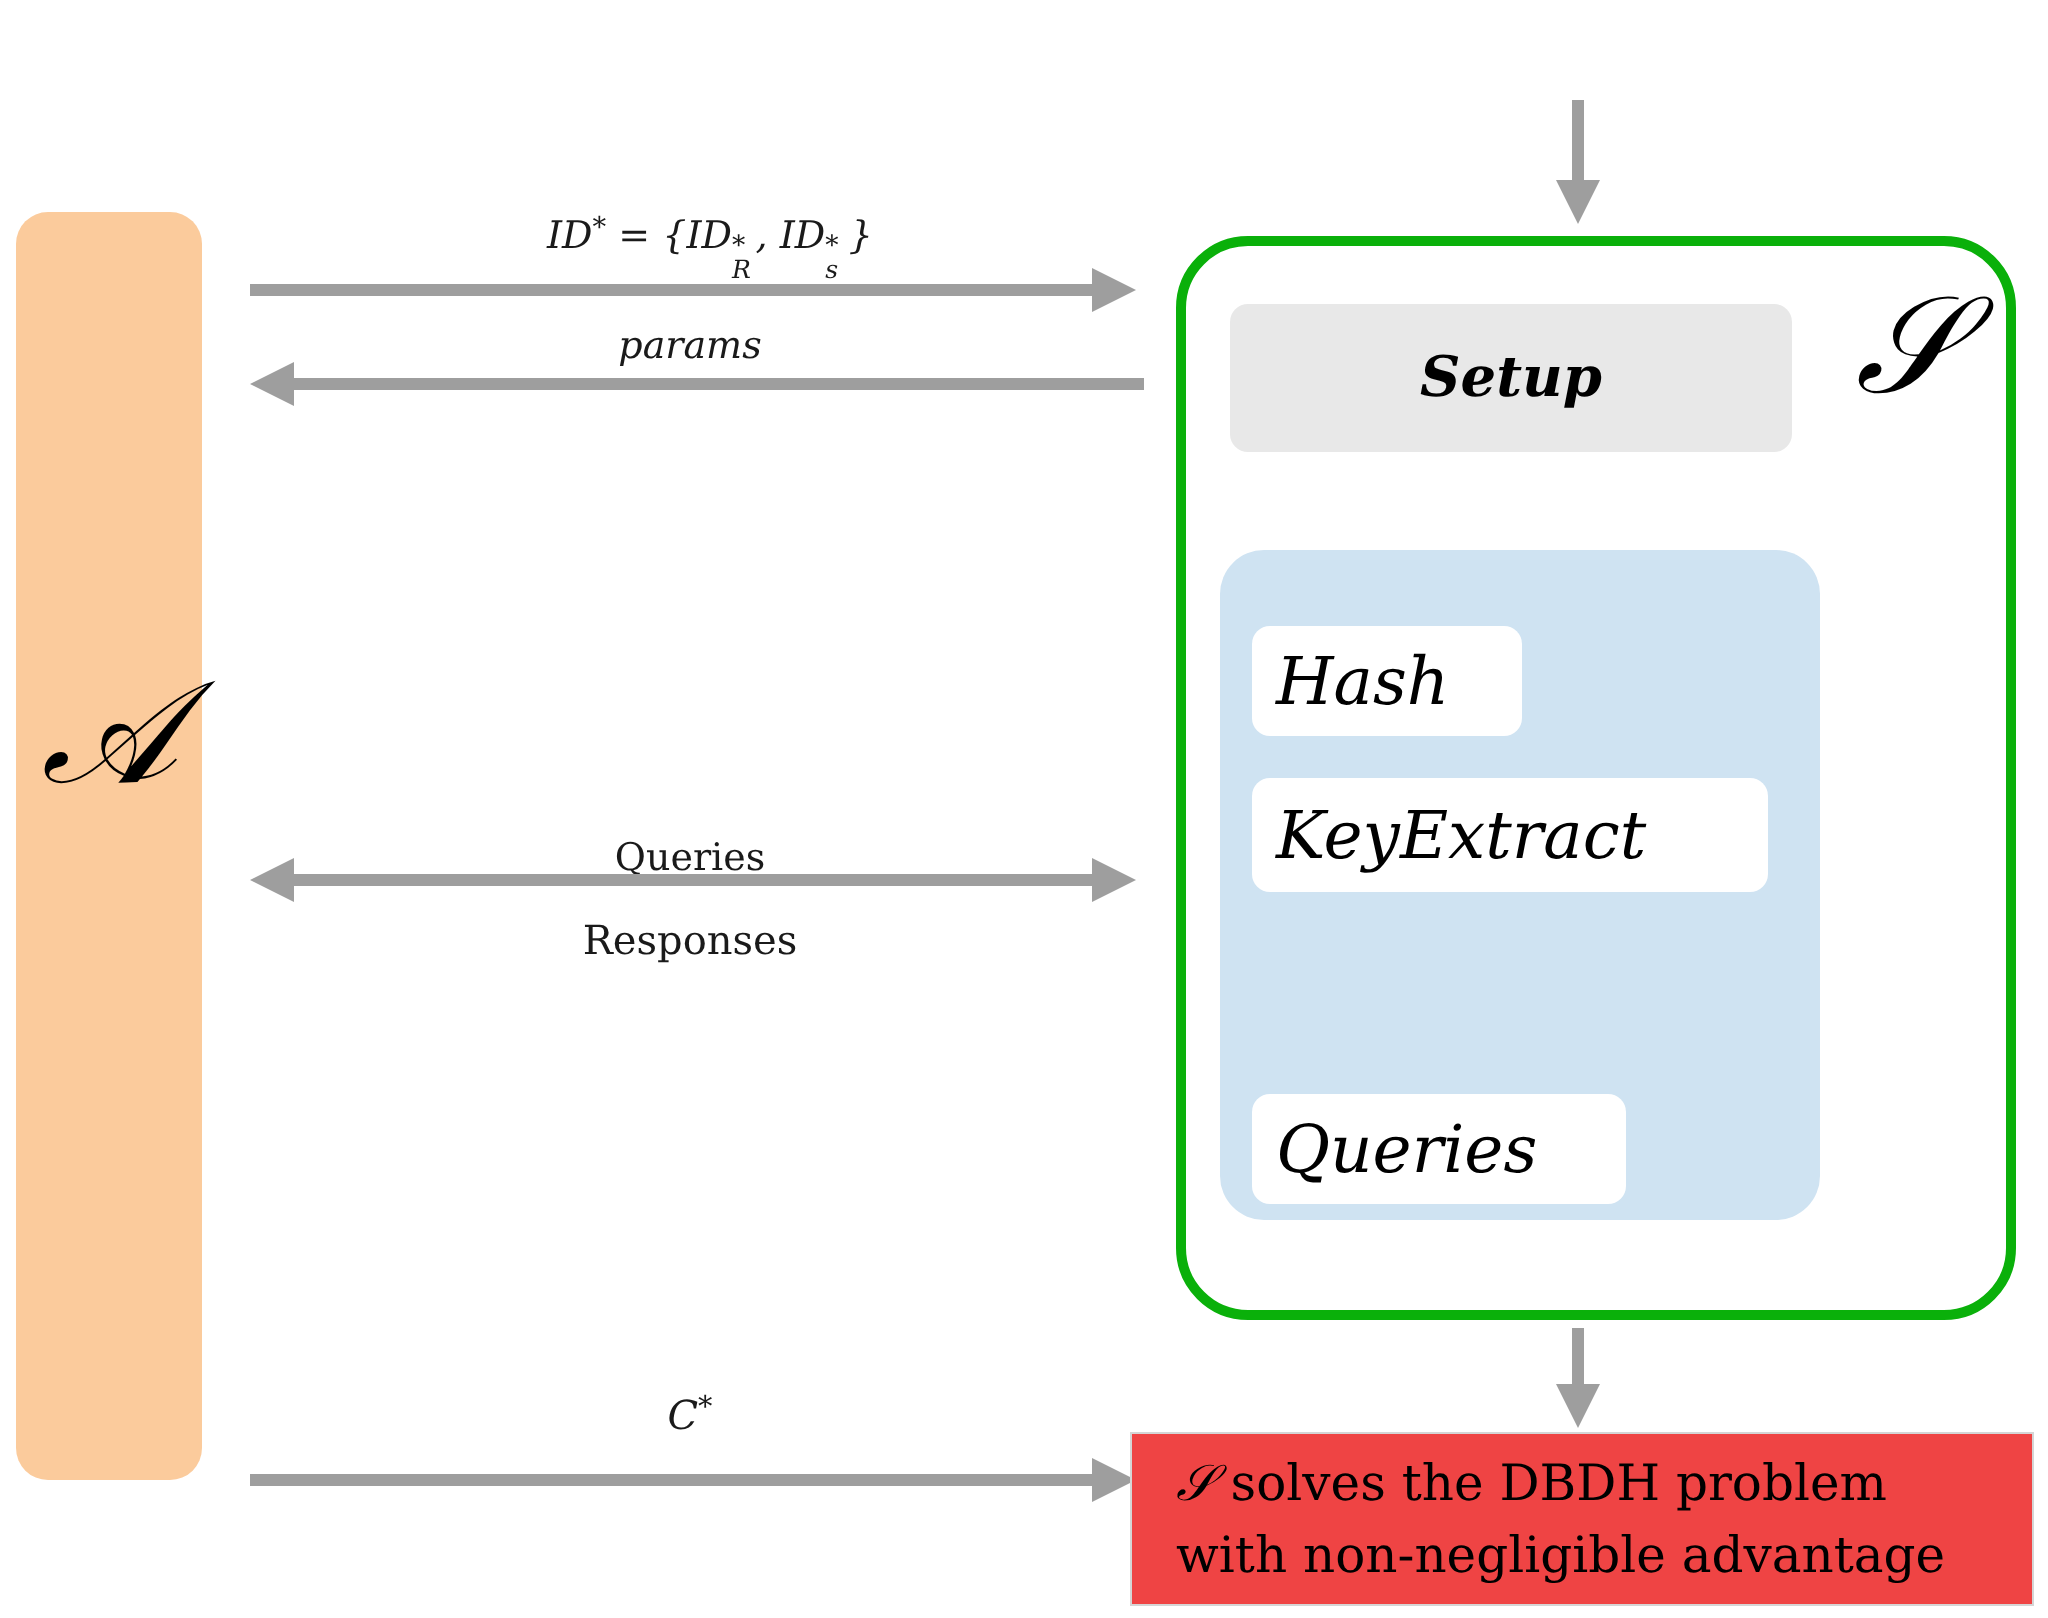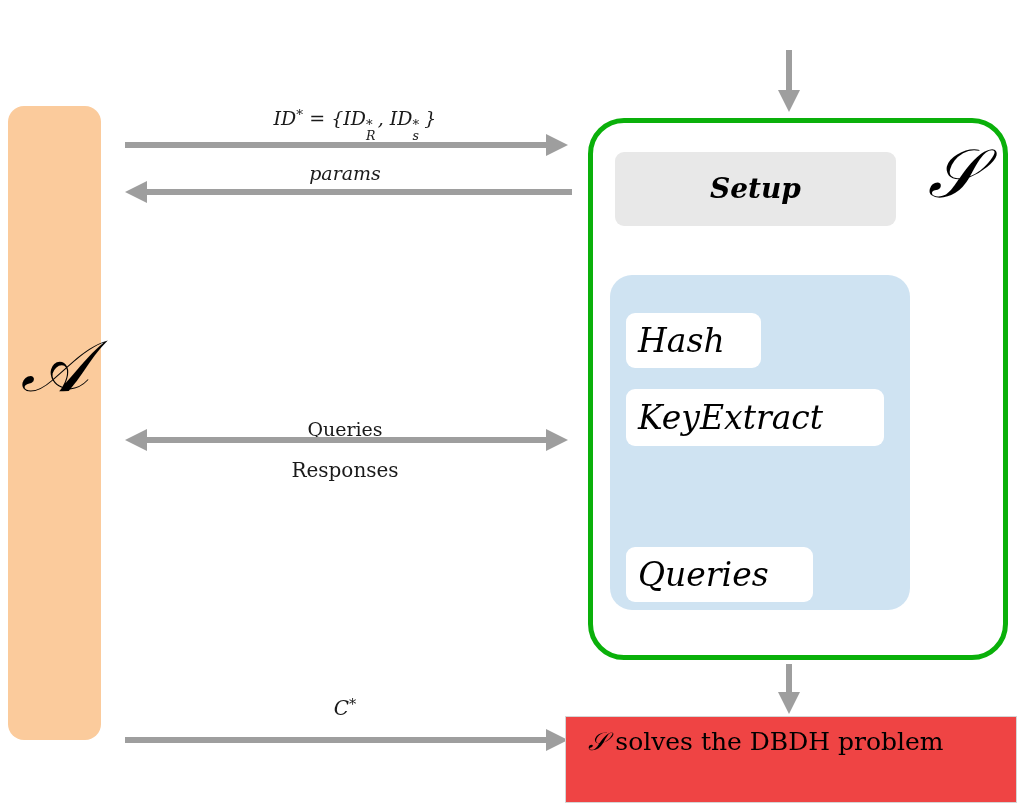--- a/index.html
+++ b/index.html
@@ -315,15 +315,16 @@
     <div class="head-right"></div>
   </div>
 
   <div class="v-arrow arrow-down-bottom">
     <div class="shaft-v"></div>
     <div class="head-down"></div>
   </div>
 
   <div class="conclusion-box">
     <div class="conclusion-line"><span class="script-s-inline">𝒮</span><span> solves the DBDH problem</span></div>
+    <div class="conclusion-line">with non-negligible advantage</div>
   </div>
 
 </div>
 
 </body></html>

